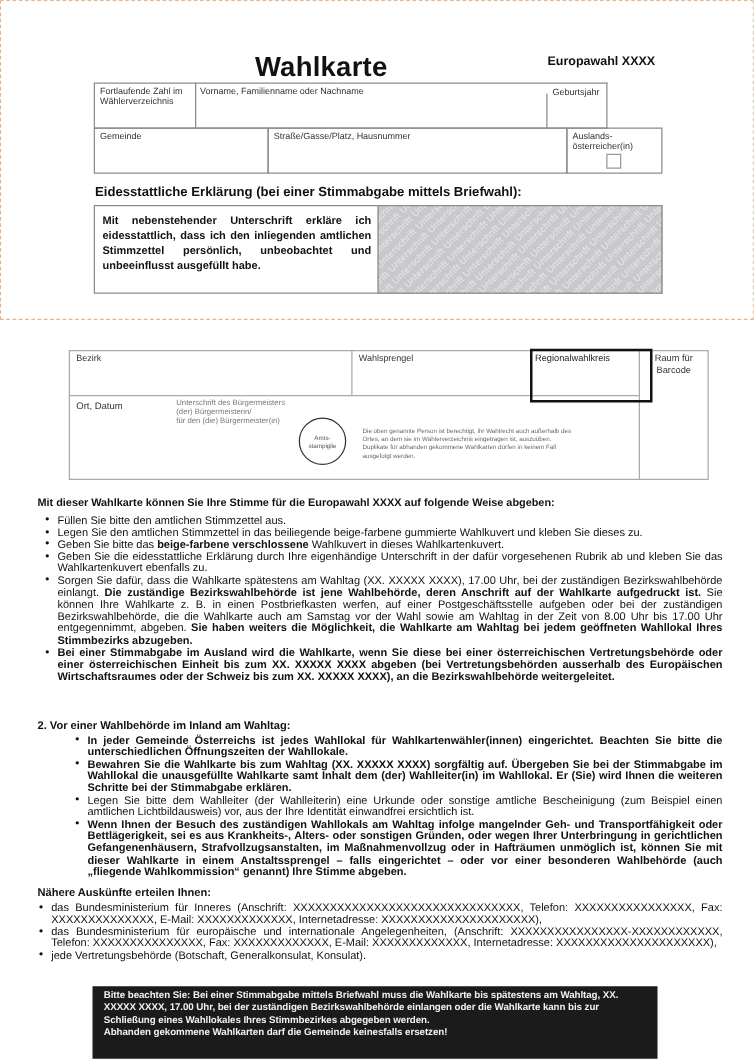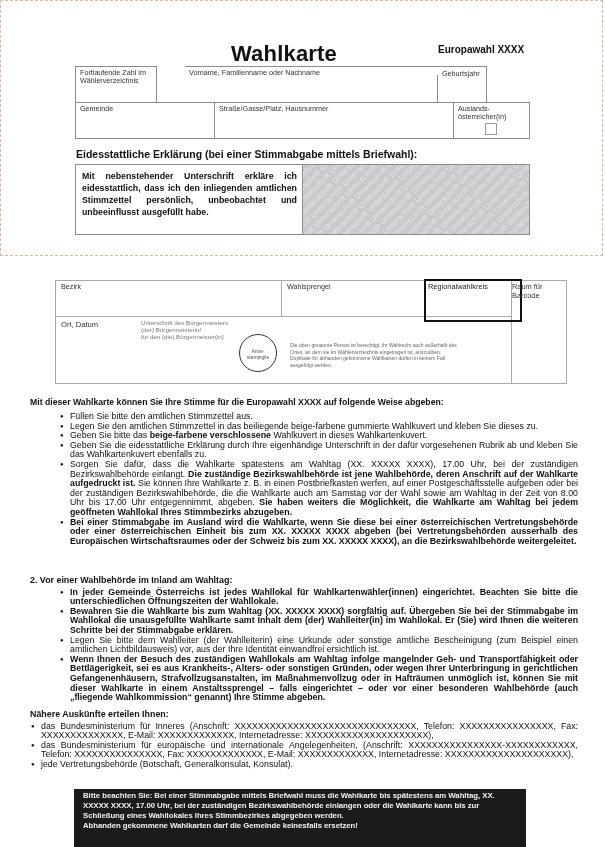--- a/index.html
+++ b/index.html
@@ -1,40 +1,40 @@
 <!DOCTYPE html>
 <html><head>
 <meta charset="utf-8">
 <style>
   html, body { margin:0; padding:0; }
   body { width:605px; height:847px; background:#fff; position:relative; overflow:hidden;
          font-family:"Liberation Sans", sans-serif; color:#111; }
   .abs { position:absolute; }
   .top-card { position:absolute; left:0; top:0; width:603px; height:256px;
               border:1px dashed #e0b48f; border-top-color:#e3b995; box-sizing:border-box; }
-  .title { left:0; width:514px; top:41px; text-align:center; font-weight:bold; font-size:22px; letter-spacing:0.2px;padding-left:27px; }
+  .title { left:0; width:514px; top:41px; text-align:center; font-weight:bold; font-size:22px; letter-spacing:0.2px; }
   .subtitle { left:438px; top:44px; font-weight:bold; font-size:10px; }
   .cell { position:absolute; border:1px solid #8c8c8c; box-sizing:border-box; font-size:7.2px; color:#333; padding:2px 4px; line-height:8px; }
   .checkbox { position:absolute; width:12px; height:12px; border:1px solid #999; box-sizing:border-box; background:#fff; }
   .decl-heading { left:76px; top:148px; font-weight:bold; font-size:10.5px; }
   .decl-box { left:75px; top:164px; width:455px; height:71px; border:1px solid #8c8c8c; box-sizing:border-box; }
   .decl-text { left:82px; top:170px; width:215px; font-weight:bold; font-size:8.8px; line-height:12px; text-align:justify; }
   .sig-area { left:302px; top:164px; width:228px; height:71px; box-sizing:border-box; border:1px solid #8c8c8c;
               background:#c9c9cc; overflow:hidden; }
   .sig-pattern { position:absolute; left:-60px; top:-80px; width:360px; height:240px; transform:rotate(-45deg);
                  font-size:7.5px; color:#e9e9ec; line-height:9px; white-space:nowrap; letter-spacing:0.3px; }
   .bottom-form { left:55px; top:280px; width:512px; height:104px; border:1px solid #aaa; box-sizing:border-box; }
   .label-sm { font-size:7.2px; color:#333; }
   .label-gray { font-size:6.2px; color:#777; line-height:7px; }
   .stamp { left:239px; top:334px; width:38px; height:38px; border:1px solid #333; border-radius:50%;
            font-size:5px; color:#555; text-align:center; box-sizing:border-box; padding-top:13px; line-height:6px; }
   .note-small { left:290px; top:342px; width:170px; font-size:5px; color:#666; line-height:6.5px; }
   .regional { left:424px; top:279px; width:98px; height:43px; border:2px solid #111; box-sizing:border-box;
               font-size:7.4px; padding:1px 2px; color:#222; }
-  .barcode { left:512px; top:282px; width:54px; font-size:7.4px; color:#333; line-height:9px; }
+  .barcode { left:512px; top:282px; width:54px; text-align:center; font-size:7.4px; color:#333; line-height:9px; }
   .intro { left:30px; top:397px; font-weight:bold; font-size:8.7px; }
   .sec { font-size:8.8px; line-height:9.6px; }
   .sec-h { font-weight:bold; font-size:8.9px; }
   ul.bl { margin:0; padding:0; list-style:none; }
   ul.bl li { position:relative; padding-left:0; text-align:justify; }
   ul.bl li::before { content:"●"; position:absolute; left:-10px; top:0; font-size:6px; }
   .b { font-weight:bold; }
   .notice { left:74px; top:789px; width:452px; height:64px; background:#1b1b1b; color:#f2f2f2;
             font-size:7.8px; font-weight:bold; line-height:10px; padding:2px 9px; box-sizing:border-box; letter-spacing:-0.05px; }
 </style>
@@ -42,21 +42,21 @@
 <body>
 
 <div class="top-card"></div>
 
 <div class="abs title">Wahlkarte</div>
 <div class="abs subtitle">Europawahl XXXX</div>
 
 <div class="cell" style="left:75px;top:66px;width:82px;height:37px;">
   <span>Fortlaufende Zahl im Wählerverzeichnis</span>
 </div>
-<div class="cell" style="left:156px;top:66px;width:302px;height:37px;border-left:none;margin-left:29px;">
+<div class="cell" style="left:156px;top:66px;width:330px;height:37px;border-left:none;">
   <span>Vorname, Familienname oder Nachname</span>
 </div>
 <div class="abs" style="left:437px;top:75px;width:1px;height:28px;background:#8c8c8c;"></div>
 <div class="abs label-sm" style="left:442px;top:69px;">Geburtsjahr</div>
 <div class="abs" style="left:438px;top:75px;width:92px;height:28px;"></div>
 
 <div class="cell" style="left:75px;top:102px;width:140px;height:37px;">
   <span>Gemeinde</span>
 </div>
 <div class="cell" style="left:214px;top:102px;width:240px;height:37px;">
@@ -127,21 +127,21 @@
 </div>
 <div class="abs stamp">
   <div>Amts-</div>
   <div>stampiglie</div>
 </div>
 <div class="abs note-small">Die oben genannte Person ist berechtigt, ihr Wahlrecht auch außerhalb des Ortes, an dem sie im Wählerverzeichnis eingetragen ist, auszuüben. Duplikate für abhanden gekommene Wahlkarten dürfen in keinem Fall ausgefolgt werden.</div>
 
 <div class="abs intro">Mit dieser Wahlkarte können Sie Ihre Stimme für die Europawahl XXXX auf folgende Weise abgeben:</div>
 
 <div class="abs sec" style="left:30px;top:410px;width:548px;">
-  <ul class="bl" style="margin-left:40px;margin-top:2px;">
+  <ul class="bl" style="margin-left:16px;margin-top:2px;">
     <li>Füllen Sie bitte den amtlichen Stimmzettel aus.</li>
     <li>Legen Sie den amtlichen Stimmzettel in das beiliegende beige-farbene gummierte Wahlkuvert und kleben Sie dieses zu.</li>
     <li><span>Geben Sie bitte das </span><span class="b">beige-farbene verschlossene</span><span> Wahlkuvert in dieses Wahlkartenkuvert.</span></li>
     <li>Geben Sie die eidesstattliche Erklärung durch Ihre eigenhändige Unterschrift in der dafür vorgesehenen Rubrik ab und kleben Sie das Wahlkartenkuvert ebenfalls zu.</li>
     <li><span>Sorgen Sie dafür, dass die Wahlkarte spätestens am Wahltag (XX. XXXXX XXXX), 17.00 Uhr, bei der zuständigen Bezirkswahlbehörde einlangt. </span><span class="b">Die zuständige Bezirkswahlbehörde ist jene Wahlbehörde, deren Anschrift auf der Wahlkarte aufgedruckt ist.</span><span> Sie können Ihre Wahlkarte z. B. in einen Postbriefkasten werfen, auf einer Postgeschäftsstelle aufgeben oder bei der zuständigen Bezirkswahlbehörde, die die Wahlkarte auch am Samstag vor der Wahl sowie am Wahltag in der Zeit von 8.00 Uhr bis 17.00 Uhr entgegennimmt, abgeben. </span><span class="b">Sie haben weiters die Möglichkeit, die Wahlkarte am Wahltag bei jedem geöffneten Wahllokal Ihres Stimmbezirks abzugeben.</span></li>
     <li class="b">Bei einer Stimmabgabe im Ausland wird die Wahlkarte, wenn Sie diese bei einer österreichischen Vertretungsbehörde oder einer österreichischen Einheit bis zum XX. XXXXX XXXX abgeben (bei Vertretungsbehörden ausserhalb des Europäischen Wirtschaftsraumes oder der Schweiz bis zum XX. XXXXX XXXX), an die Bezirkswahlbehörde weitergeleitet.</li>
   </ul>
 </div>
 
 <div class="abs sec" style="left:30px;top:576px;width:548px;">

